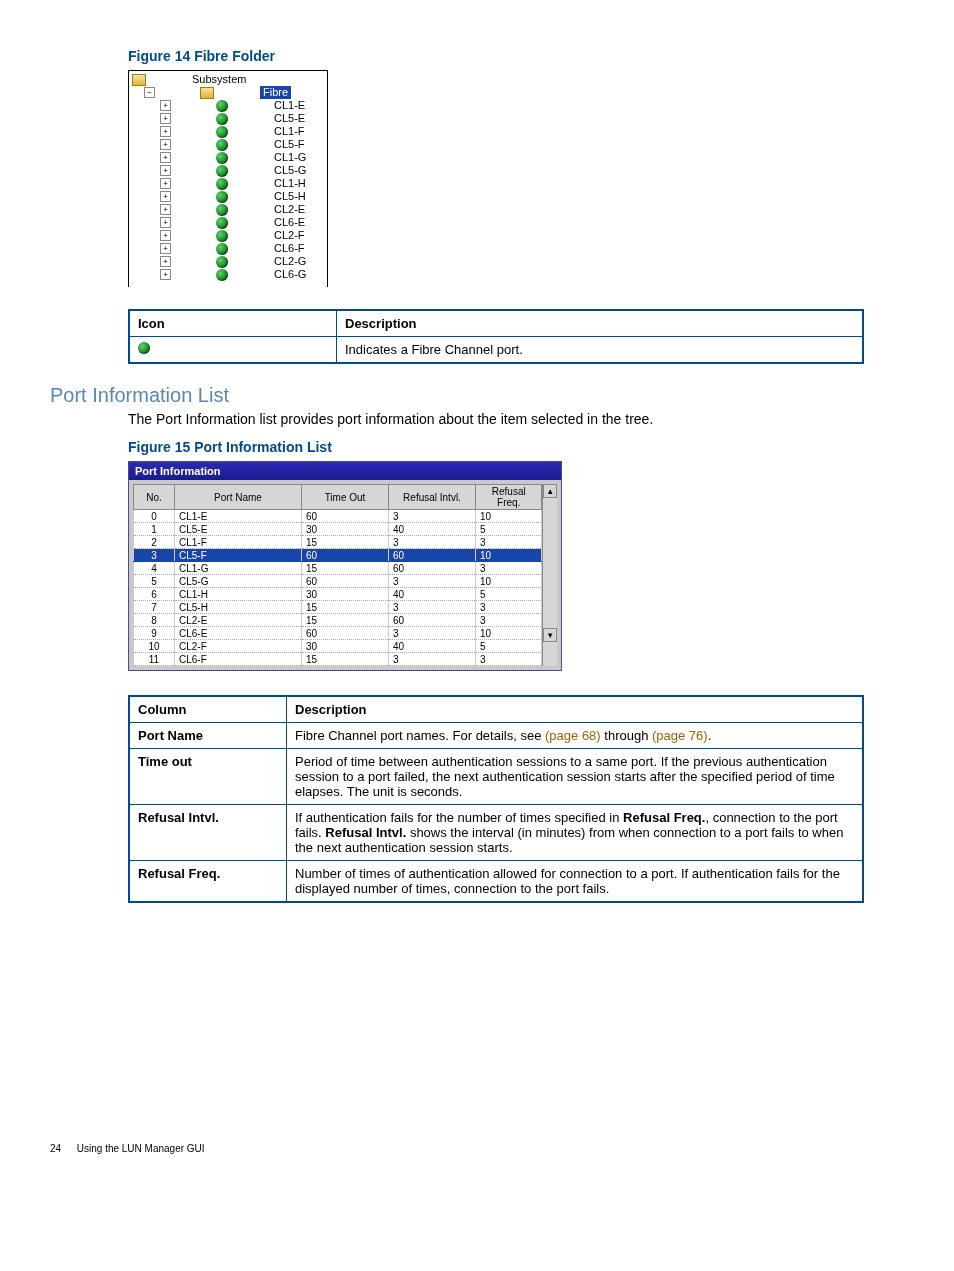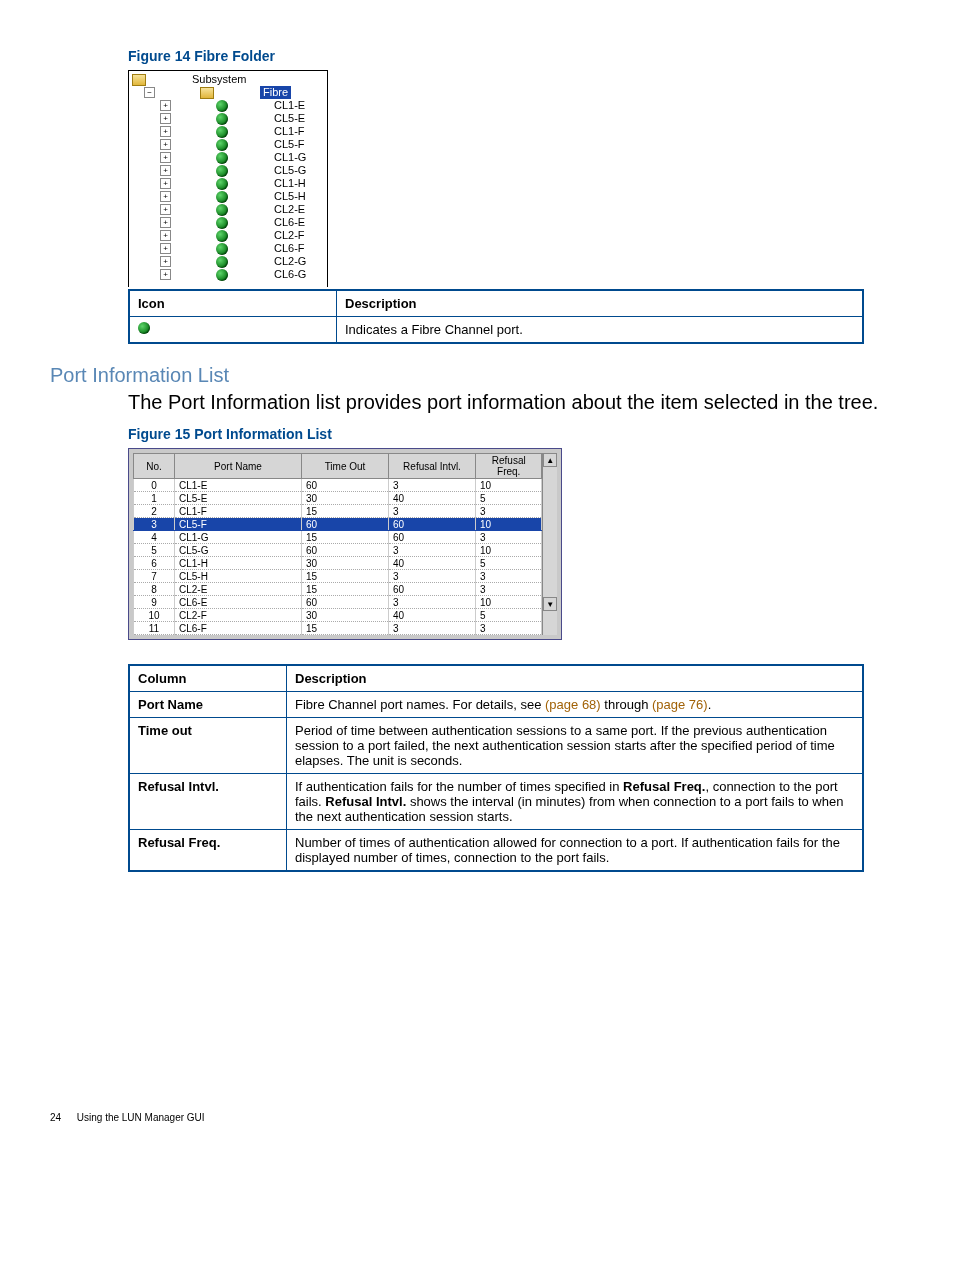--- a/index.html
+++ b/index.html
@@ -17,21 +17,21 @@
     margin: 8px 0 6px 78px;
   }
   .section-heading {
     color: #5987b5;
     font-size: 20px;
     font-weight: normal;
     margin: 20px 0 4px 0;
   }
   .body-text {
     margin: 4px 0 12px 78px;
-    font-size: 20px;
+    font-size: 14px;
   }
 
   
   .tree-panel {
     margin-left: 78px;
     width: 192px;
     border: 1px solid #000;
     border-bottom: none;
     background: #fff;
     padding: 2px 3px 6px 3px;
@@ -230,21 +230,21 @@
         <span class="tree-label">CL2-G</span>
       </div>
       <div class="tree-row tree-indent2">
         <span class="expander">+</span>
         <span class="port-icon"></span>
         <span class="tree-label">CL6-G</span>
       </div>
     </div>
 </div>
 
-<table class="doc-table" style="margin-top:2px">
+<table class="doc-table" style="margin-top:22px">
   <tbody>
       <tr>
     <th style="width:190px">Icon</th>
     <th>Description</th>
   </tr>
   <tr>
     <td>
           <span class="icon-cell">
             <span class="port-icon"></span>
           </span>
@@ -253,20 +253,21 @@
   </tr>
 </tbody>
   </table>
 
 <div class="section-heading">Port Information List</div>
 <div class="body-text">The Port Information list provides port information about the item selected in the tree.</div>
 
 <div class="fig-title">Figure 15 Port Information List</div>
 
 <div class="portinfo-wrap">
+  <div class="portinfo-titlebar">Port Information</div>
   <div class="portinfo-body">
     <div class="pi-layout">
       <table class="pi-table">
         <thead>
           <tr>
             <th style="width:34px">No.</th>
             <th style="width:120px">Port Name</th>
             <th style="width:80px">Time Out</th>
             <th style="width:80px">Refusal Intvl.</th>
             <th>Refusal Freq.</th>

